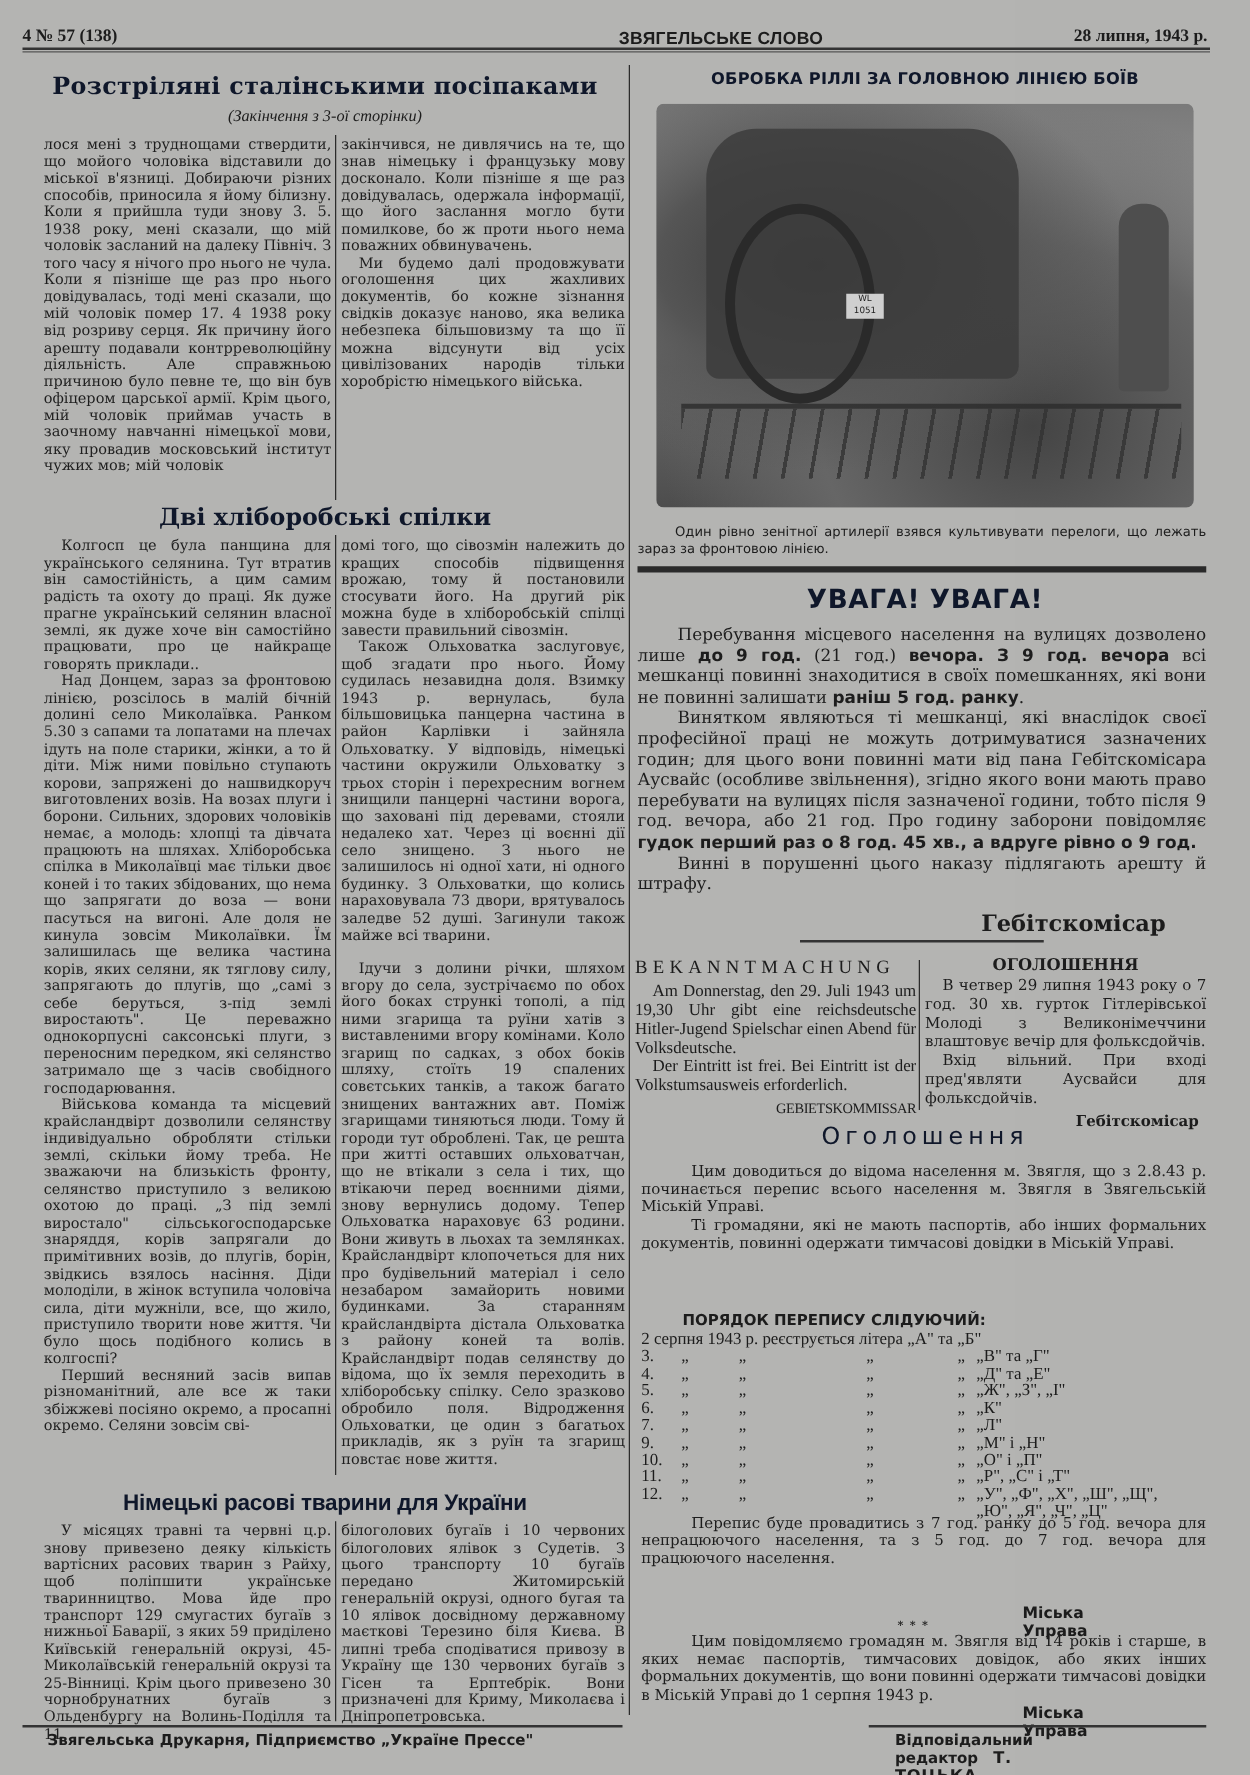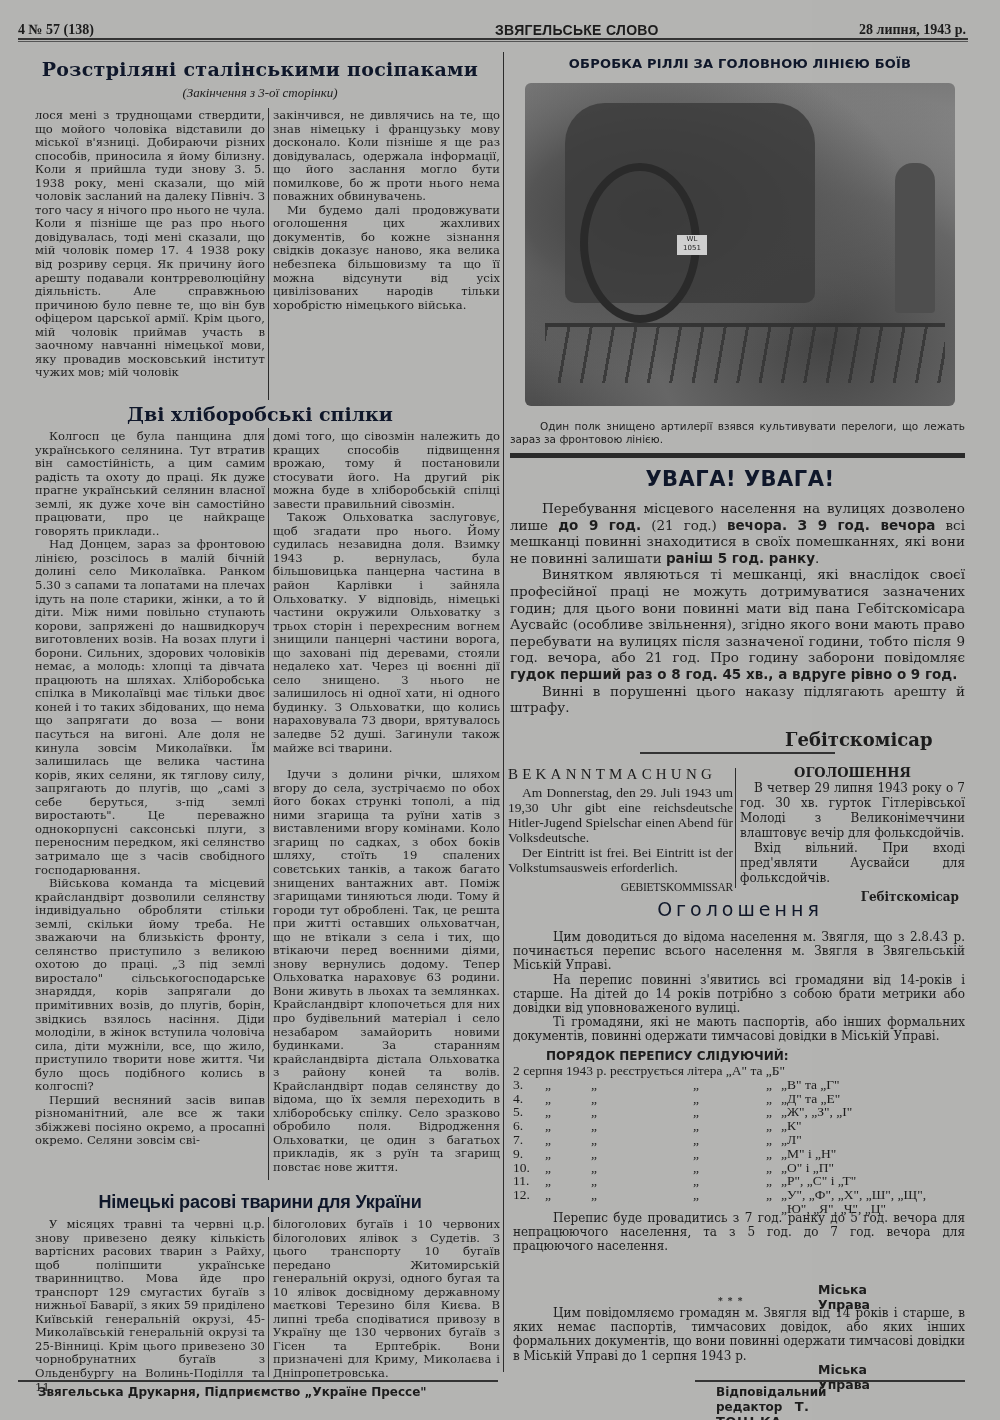--- a/index.html
+++ b/index.html
@@ -126,21 +126,21 @@
 
   <div class="headline" style="left:520px; top:56px; width:440px; font-size:13px; font-family:'DejaVu Sans', sans-serif; letter-spacing:0.2px;">ОБРОБКА РІЛЛІ ЗА ГОЛОВНОЮ ЛІНІЄЮ БОЇВ</div>
 
   <div class="photo">
     <div class="tractor"></div>
     <div class="wheel"></div>
     <div class="plate">WL 1051</div>
     <div class="man"></div>
     <div class="harrow"></div>
   </div>
-  <div class="caption">Один полк знищено артилерії взявся культивувати перелоги, що лежать зараз за фронтовою лінією.</div>
+  <div class="caption">Один рівно зенітної артилерії взявся культивувати перелоги, що лежать зараз за фронтовою лінією.</div>
 
   <div class="thick-rule" style="left:510px; top:453px; width:455px;"></div>
 
   <div class="headline" style="left:520px; top:467px; width:440px; font-size:21px; font-family:'DejaVu Sans', sans-serif; letter-spacing:0.5px;">УВАГА! УВАГА!</div>
 
   <div class="notice" style="left:510px; top:500px; width:455px;">
     <p><span>Перебування місцевого населення на вулицях дозволено лише </span><b>до 9 год.</b><span> (21 год.) </span><b>вечора. З 9 год. вечора</b><span> всі мешканці повинні знаходитися в своїх помешканнях, які вони не повинні залишати </span><b>раніш 5 год. ранку</b><span>.</span></p>
     <p><span>Винятком являються ті мешканці, які внаслідок своєї професійної праці не можуть дотримуватися зазначених годин; для цього вони повинні мати від пана Гебітскомісара Аусвайс (особливе звільнення), згідно якого вони мають право перебувати на вулицях після зазначеної години, тобто після 9 год. вечора, або 21 год. Про годину заборони повідомляє </span><b>гудок перший раз о 8 год. 45 хв., а вдруге рівно о 9 год.</b></p>
     <p>Винні в порушенні цього наказу підлягають арешту й штрафу.</p>
   </div>
@@ -159,21 +159,20 @@
     <div style="text-align:center; font-weight:bold; font-size:13px; margin-bottom:1px;">ОГОЛОШЕННЯ</div>
     <p>В четвер 29 липня 1943 року о 7 год. 30 хв. гурток Гітлерівської Молоді з Великонімеччини влаштовує вечір для фольксдойчів.</p>
     <p>Вхід вільний. При вході пред'являти Аусвайси для фольксдойчів.</p>
     <div style="text-align:right; font-weight:bold; margin-top:4px; padding-right:6px;">Гебітскомісар</div>
   </div>
 
   <div class="headline" style="left:520px; top:898px; width:440px; font-size:19px; font-weight:normal; letter-spacing:4px; font-family:'DejaVu Sans', sans-serif;">Оголошення</div>
 
   <div class="census" style="left:513px; top:930px; width:452px;">
     <p>Цим доводиться до відома населення м. Звягля, що з 2.8.43 р. починається перепис всього населення м. Звягля в Звягельській Міській Управі.</p>
-    <p>На перепис повинні з'явитись всі громадяни від 14-років і старше. На дітей до 14 років потрібно з собою брати метрики або довідки від уповноваженого вулиці.</p>
     <p>Ті громадяни, які не мають паспортів, або інших формальних документів, повинні одержати тимчасові довідки в Міській Управі.</p>
   </div>
 
   <div style="position:absolute; left:546px; top:1049px; font-family:'DejaVu Sans', sans-serif; font-weight:bold; font-size:12px;">ПОРЯДОК ПЕРЕПИСУ СЛІДУЮЧИЙ:</div>
 
   <div class="order" style="left:513px; top:1064px; width:450px;">
     <div class="row">2 серпня 1943 р. реєструється літера „А" та „Б"</div>
     <div class="row">
         <span class="num">3.</span>
         <span class="d1">„</span>

